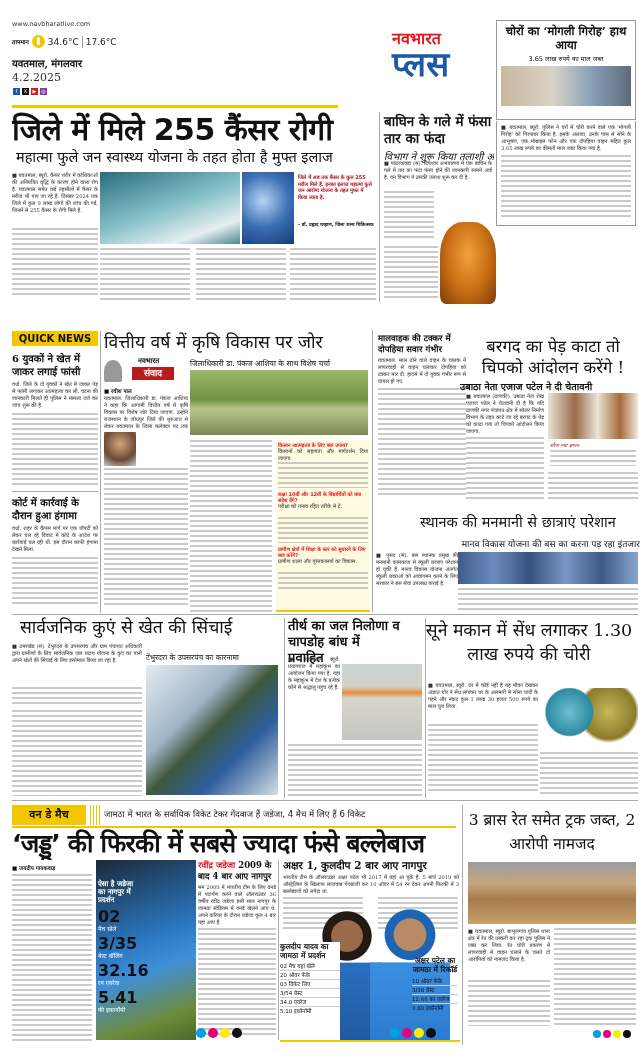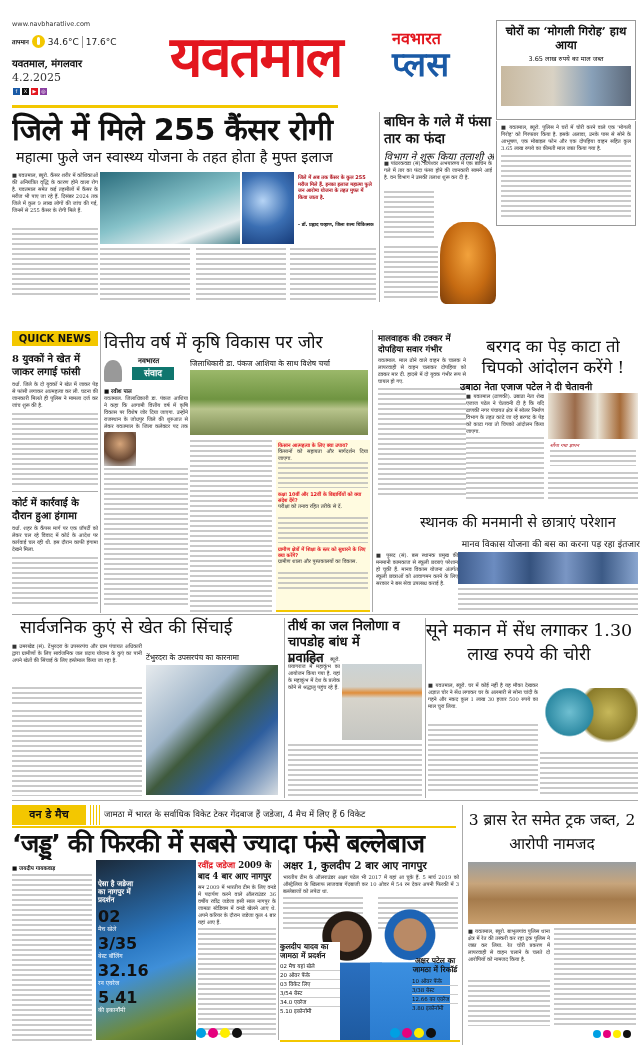--- a/index.html
+++ b/index.html
@@ -28,21 +28,20 @@
   </div>
   <div class="abs" style="left:12px;top:56px;font-size:10px;font-weight:bold;font-family:'DejaVu Serif',serif;">यवतमाल, मंगलवार</div>
   <div class="abs" style="left:12px;top:71px;font-size:11px;font-family:'DejaVu Serif',serif;color:#333;">4.2.2025</div>
   <div class="abs" style="left:13px;top:88px;display:flex;gap:2px;">
     <span style="width:7px;height:7px;background:#1a5aa6;color:#fff;font-size:5px;text-align:center;line-height:7px;">f</span>
     <span style="width:7px;height:7px;background:#111;color:#fff;font-size:5px;text-align:center;line-height:7px;">X</span>
     <span style="width:7px;height:7px;background:#e3161e;color:#fff;font-size:5px;text-align:center;line-height:7px;">▶</span>
     <span style="width:7px;height:7px;background:#8a3fa0;color:#fff;font-size:5px;text-align:center;line-height:7px;">◎</span>
   </div>
 
-  <div class="abs" style="left:170px;top:22px;font-size:56px;line-height:70px;font-weight:bold;color:#e3161e;letter-spacing:-2px;font-family:'DejaVu Sans',sans-serif;">यवतमाल</div>
   <div class="abs" style="left:392px;top:27px;font-size:16px;font-weight:bold;color:#e3161e;">नवभारत</div>
   <div class="abs" style="left:392px;top:44px;font-size:34px;line-height:40px;font-weight:bold;color:#1a5aa6;">प्लस</div>
   <div class="abs" style="left:12px;top:105px;width:326px;height:3px;background:#f3c700;"></div>
 </div>
 
 <div class="abs" style="left:496px;top:20px;width:140px;height:100px;border:1px solid #999;background:#fff;">
   <div style="font-family:'DejaVu Serif',serif;font-weight:bold;font-size:11.5px;line-height:14px;text-align:center;padding:3px 4px 0;">चोरों का ‘मोगली गिरोह’ हाथ आया</div>
   <div style="font-size:6.5px;text-align:center;margin-top:2px;">3.65 लाख रुपये का माल जब्त</div>
   <div class="photo" style="margin:3px 4px 0;height:40px;background:linear-gradient(90deg,#c8b9a0,#d9d2c4 40%,#88a0b8 70%,#5d6a7b);"></div>
 </div>
@@ -73,38 +72,38 @@
 <div class="abs" style="left:384px;top:160px;width:108px;height:80px;">
   <div class="bodytext" style="height:28px;">■ पांढरकवडा (सं). टिपेश्वर अभयारण्य में एक बाघिन के गले में तार का फंदा फंसा होने की जानकारी सामने आई है. वन विभाग ने उसकी तलाश शुरू कर दी है.</div>
   <div class="filler" style="height:48px;margin-top:3px;width:50px;"></div>
 </div>
 <div class="abs" style="left:440px;top:222px;width:56px;height:82px;background:radial-gradient(ellipse at 50% 40%,#f2a23c,#c66b12 55%,#7b3d0a);border-radius:40% 40% 10% 10%;"></div>
 <div class="abs filler" style="left:384px;top:246px;width:54px;height:54px;"></div>
 
 <div class="abs" style="left:12px;top:331px;width:86px;height:280px;">
   <div style="background:#f3c700;color:#111;font-weight:bold;font-size:10px;text-align:center;height:15px;line-height:15px;">QUICK NEWS</div>
   <div style="margin-top:6px;">
-    <div style="font-size:10px;line-height:13px;font-weight:bold;font-family:'DejaVu Serif',serif;">8 युवकों ने खेत में जाकर लगाई फांसी</div>
+    <div style="font-size:10px;line-height:13px;font-weight:bold;font-family:'DejaVu Serif',serif;">6 युवकों ने खेत में जाकर लगाई फांसी</div>
     <div class="bodytext" style="margin-top:3px;height:30px;">वर्धा. जिले के दो युवकों ने खेत में जाकर पेड़ से फांसी लगाकर आत्महत्या कर ली. घटना की जानकारी मिलते ही पुलिस ने मामला दर्ज कर जांच शुरू की है.</div>
     <div class="filler" style="height:72px;margin-top:2px;"></div>
   </div>
   <div style="margin-top:6px;border-top:1px solid #aaa;padding-top:4px;">
     <div style="font-size:10px;line-height:13px;font-weight:bold;font-family:'DejaVu Serif',serif;">कोर्ट में कार्रवाई के दौरान हुआ हंगामा</div>
     <div class="bodytext" style="margin-top:3px;height:30px;">वर्धा. शहर के कैंपस मार्ग पर एक प्रॉपर्टी को लेकर चल रहे विवाद में कोर्ट के आदेश पर कार्रवाई चल रही थी. इस दौरान काफी हंगामा देखने मिला.</div>
     <div class="filler" style="height:50px;margin-top:2px;"></div>
   </div>
 </div>
 <div class="rule-v" style="left:100px;top:331px;height:282px;"></div>
 
 <div class="abs" style="left:104px;top:330px;width:262px;font-family:'DejaVu Serif',serif;font-size:17.5px;line-height:24px;white-space:nowrap;overflow:hidden;">वित्तीय वर्ष में कृषि विकास पर जोर</div>
 <div class="abs" style="left:190px;top:358px;width:180px;font-size:7.5px;white-space:nowrap;overflow:hidden;">जिलाधिकारी डा. पंकज आशिया के साथ विशेष चर्चा</div>
 <div class="abs" style="left:104px;top:356px;width:76px;height:28px;">
   <div style="position:absolute;left:0;top:4px;width:18px;height:22px;background:#999;border-radius:50% 50% 10% 10%;"></div>
   <div style="position:absolute;left:34px;top:0;font-size:7px;font-weight:bold;">नवभारत</div>
-  <div style="position:absolute;left:28px;top:11px;width:42px;height:13px;background:#0f766e;color:#fff;font-size:9px;font-weight:bold;text-align:center;line-height:13px;">संवाद</div>
+  <div style="position:absolute;left:28px;top:11px;width:42px;height:13px;background:#b91c1c;color:#fff;font-size:9px;font-weight:bold;text-align:center;line-height:13px;">संवाद</div>
 </div>
 <div class="abs photo" style="left:190px;top:370px;width:178px;height:65px;background:linear-gradient(180deg,#9bb86a,#6f9441 45%,#b8c48c 60%,#7a8a50);"></div>
 <div class="abs" style="left:104px;top:387px;font-size:5.5px;font-weight:bold;">■ रवीश पाल</div>
 <div class="abs" style="left:104px;top:395px;width:84px;height:215px;">
   <div class="bodytext" style="height:35px;">यवतमाल. जिलाधिकारी डा. पंकज आशिया ने कहा कि आगामी वित्तीय वर्ष में कृषि विकास पर विशेष जोर दिया जाएगा. उन्होंने राजस्थान के जोधपुर जिले की शुरुआत से लेकर यवतमाल के जिला कलेक्टर पद तक का सफर साझा किया.</div>
   <div style="width:32px;height:34px;background:radial-gradient(circle at 50% 35%,#d6a57a,#6b4a35 60%,#ccc);margin:2px 0;"></div>
   <div class="filler" style="height:138px;"></div>
 </div>
 <div class="abs filler" style="left:190px;top:440px;width:82px;height:172px;"></div>
 <div class="abs" style="left:276px;top:440px;width:94px;height:172px;background:#fffbe0;padding:2px;">

